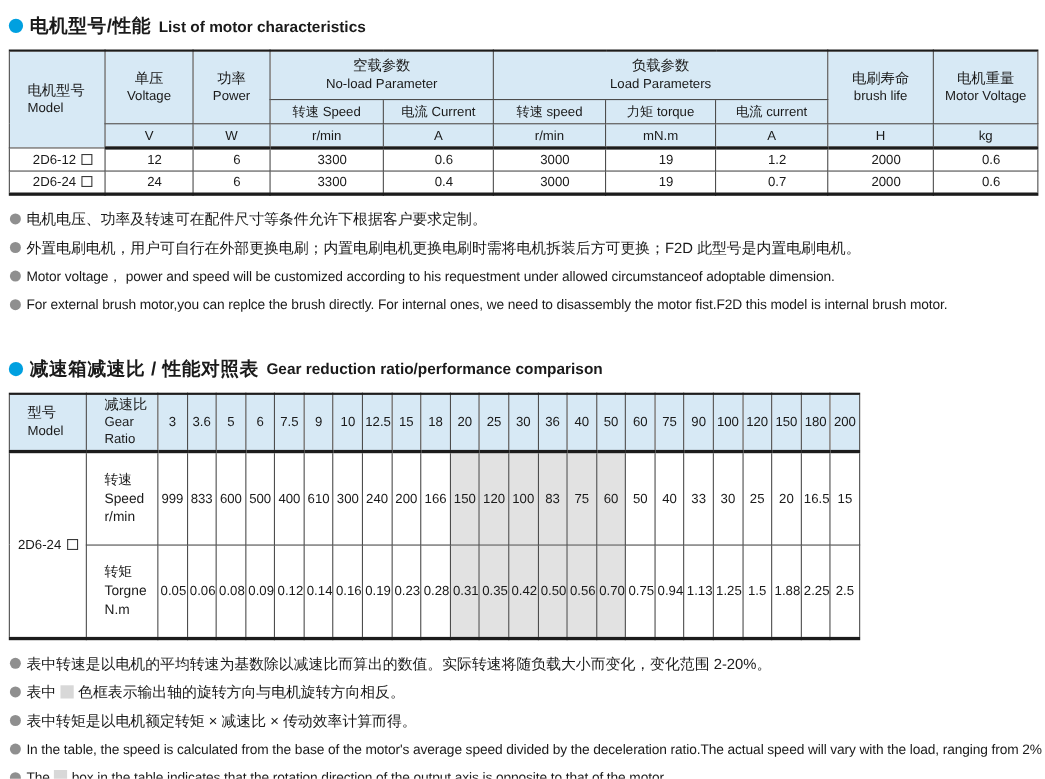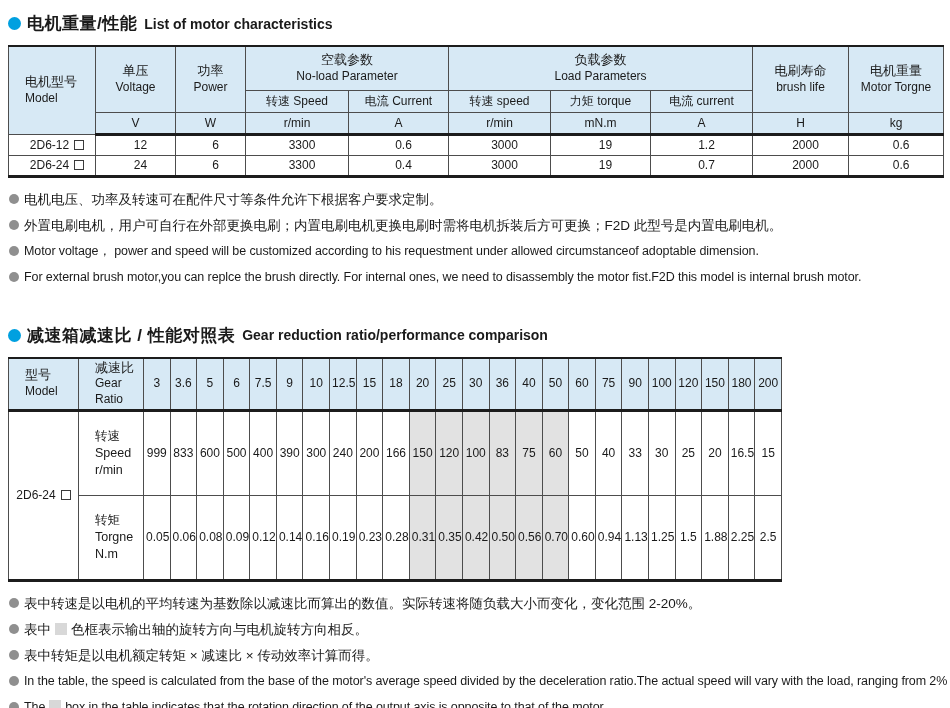--- a/index.html
+++ b/index.html
@@ -48,21 +48,21 @@
         margin-left:5px; vertical-align:-1px; }
   .gap2 { height:26px; }
 </style>
 </head>
 <body>
 
 <div class="page">
 
   <div class="sec-title">
     <span class="dot"></span>
-    <span class="t-zh">电机重量/性能</span>
+    <span class="t-zh">电机型号/性能</span>
     <span class="t-en">List of motor characteristics</span>
   </div>
 
   <table>
     <colgroup>
       <col style="width:87px">
         <col style="width:80px">
         <col style="width:70px">
       <col style="width:103px">
         <col style="width:100px">
@@ -93,21 +93,21 @@
         <td colspan="3" class="blue">
           <span class="zh">负载参数</span><br>
           <span class="en">Load Parameters</span>
         </td>
         <td rowspan="2" class="blue">
           <span class="zh">电刷寿命</span><br>
           <span class="en">brush life</span>
         </td>
         <td rowspan="2" class="blue">
           <span class="zh">电机重量</span><br>
-          <span class="en">Motor Torgne</span>
+          <span class="en">Motor Voltage</span>
         </td>
       </tr>
       <tr class="t1-h2">
         <td class="blue">转速 Speed</td>
         <td class="blue">电流 Current</td>
         <td class="blue">转速 speed</td>
         <td class="blue">力矩 torque</td>
         <td class="blue">电流 current</td>
       </tr>
       <tr class="t1-h3 hsep">
@@ -224,21 +224,21 @@
           <span>转速</span><br>
           <span>Speed</span><br>
           <span>r/min</span>
         </td>
 
       <td>999</td>
           <td>833</td>
           <td>600</td>
           <td>500</td>
           <td>400</td>
-          <td>390</td>
+          <td>610</td>
           <td>300</td>
           <td>240</td>
           <td>200</td>
           <td>166</td>
           <td class="shaded">150</td>
           <td class="shaded">120</td>
           <td class="shaded">100</td>
           <td class="shaded">83</td>
           <td class="shaded">75</td>
           <td class="shaded">60</td>
@@ -267,21 +267,21 @@
           <td>0.16</td>
           <td>0.19</td>
           <td>0.23</td>
           <td>0.28</td>
           <td class="shaded">0.31</td>
           <td class="shaded">0.35</td>
           <td class="shaded">0.42</td>
           <td class="shaded">0.50</td>
           <td class="shaded">0.56</td>
           <td class="shaded">0.70</td>
-          <td>0.60</td>
+          <td>0.75</td>
           <td>0.94</td>
           <td>1.13</td>
           <td>1.25</td>
           <td>1.5</td>
           <td>1.88</td>
           <td>2.25</td>
           <td>2.5</td>
         </tr>
     </tbody>
   </table>

